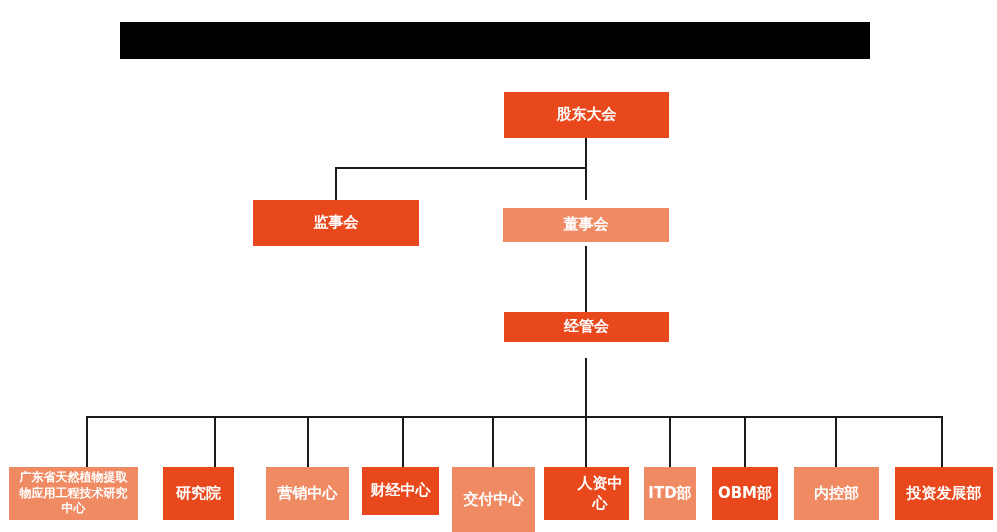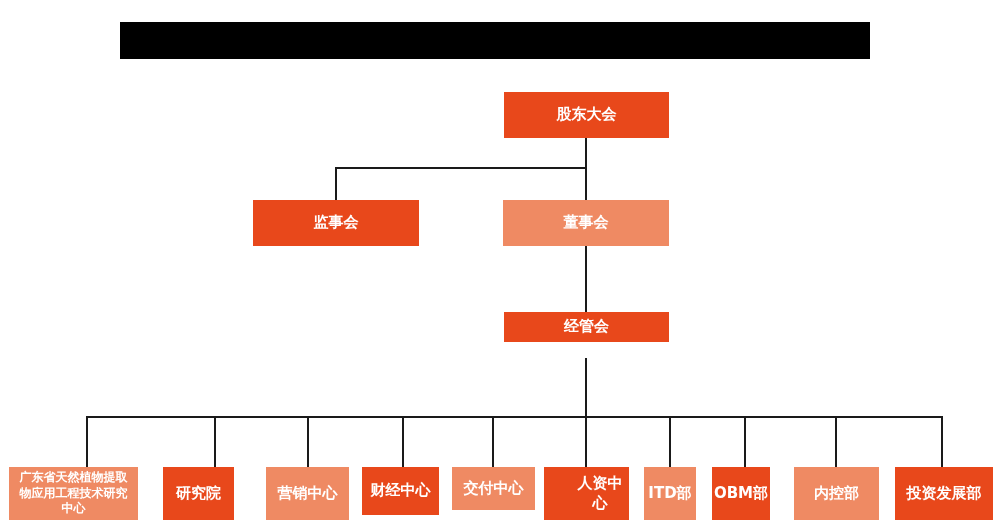--- a/index.html
+++ b/index.html
@@ -47,27 +47,27 @@
   <div class="line v" style="left:307px;top:416px;height:52px;"></div>
   <div class="line v" style="left:402px;top:416px;height:52px;"></div>
   <div class="line v" style="left:492px;top:416px;height:52px;"></div>
   <div class="line v" style="left:669px;top:416px;height:52px;"></div>
   <div class="line v" style="left:744px;top:416px;height:52px;"></div>
   <div class="line v" style="left:835px;top:416px;height:52px;"></div>
   <div class="line v" style="left:941px;top:416px;height:52px;"></div>
 
   <div class="node primary" style="left:504px;top:92px;width:165px;height:46px;">股东大会</div>
   <div class="node primary" style="left:253px;top:200px;width:166px;height:46px;">监事会</div>
-  <div class="node secondary" style="left:503px;top:200px;width:166px;height:46px;text-align:center;">董事会</div>
+  <div class="node secondary" style="left:503px;top:208px;width:166px;height:34px;text-align:center;">董事会</div>
   <div class="node primary" style="left:504px;top:312px;width:165px;height:30px;">经管会</div>
 
   <div class="node small-text secondary" style="left:9px;top:467px;width:129px;height:53px;">广东省天然植物提取物应用工程技术研究中心</div>
   <div class="node primary" style="left:163px;top:467px;width:71px;height:53px;">研究院</div>
   <div class="node secondary" style="left:266px;top:467px;width:83px;height:53px;">营销中心</div>
   <div class="node primary" style="left:362px;top:467px;width:77px;height:48px;">财经中心</div>
-  <div class="node secondary" style="left:452px;top:467px;width:83px;height:43px;">交付中心</div>
+  <div class="node secondary" style="left:452px;top:467px;width:83px;height:66px;">交付中心</div>
   <div class="node primary" style="left:544px;top:467px;width:85px;height:53px;padding-left:27px;">人资中心</div>
   <div class="node secondary" style="left:644px;top:467px;width:52px;height:53px;">ITD部</div>
-  <div class="node primary" style="left:712px;top:467px;width:58px;height:53px;">OBM部</div>
+  <div class="node primary" style="left:712px;top:467px;width:66px;height:53px;">OBM部</div>
   <div class="node secondary" style="left:794px;top:467px;width:85px;height:53px;">内控部</div>
   <div class="node primary" style="left:895px;top:467px;width:98px;height:53px;">投资发展部</div>
 
 </div>
 
 </body></html>

